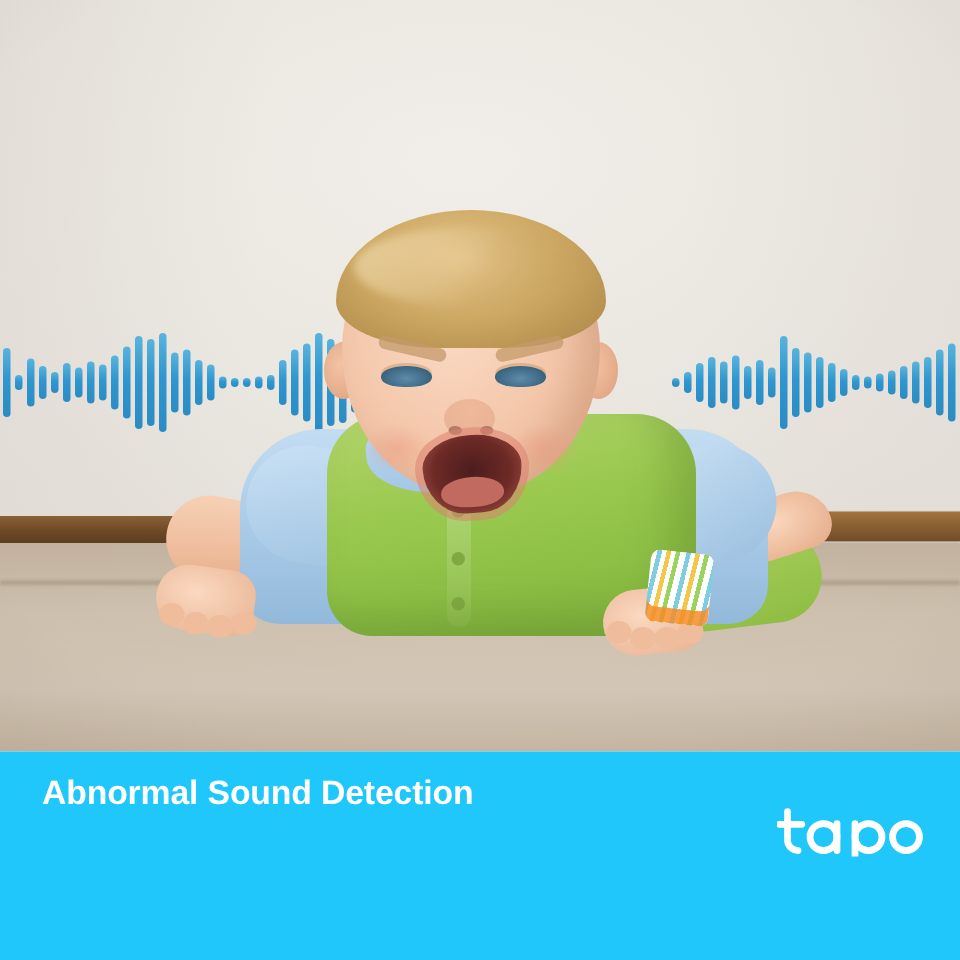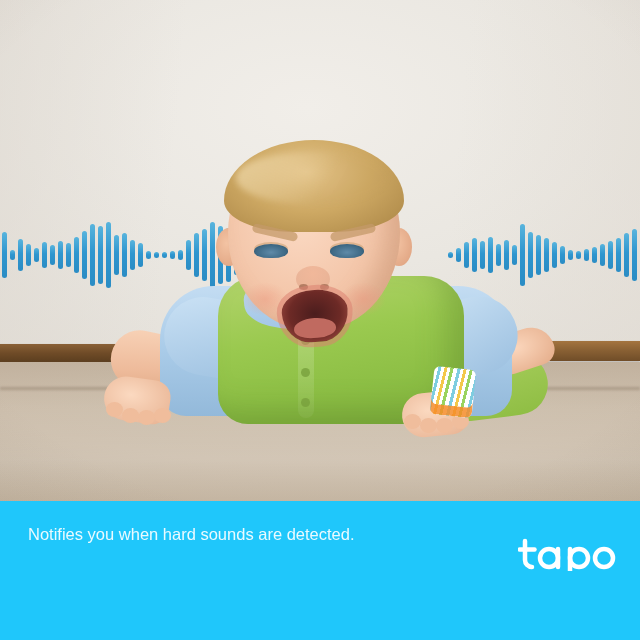--- a/index.html
+++ b/index.html
@@ -491,21 +491,21 @@
       <div class="nostril r"></div>
       <div class="mouth"></div>
       <div class="tongue"></div>
     </div>
 
     <div class="photo-vignette"></div>
   </div>
 
   <div class="banner" style="background: rgb(31, 199, 251);">
     <div class="banner-text">
-      <div class="banner-subtitle" style="color: rgb(234, 250, 255);">Notifies you when hard sounds are detected.</div>
+      <div class="banner-title" style="color: rgb(255, 255, 255);">Abnormal Sound Detection</div>
     </div>
   </div>
 
   <div class="logo">
     <svg viewBox="0 0 200 66" width="100" height="33" aria-hidden="true">
       <g fill="none" stroke="#ffffff" stroke-width="9" stroke-linecap="round">
 
         <path d="M14 6 V44 a14 14 0 0 0 14 14"></path>
         <path d="M3 23 H33"></path>
 

